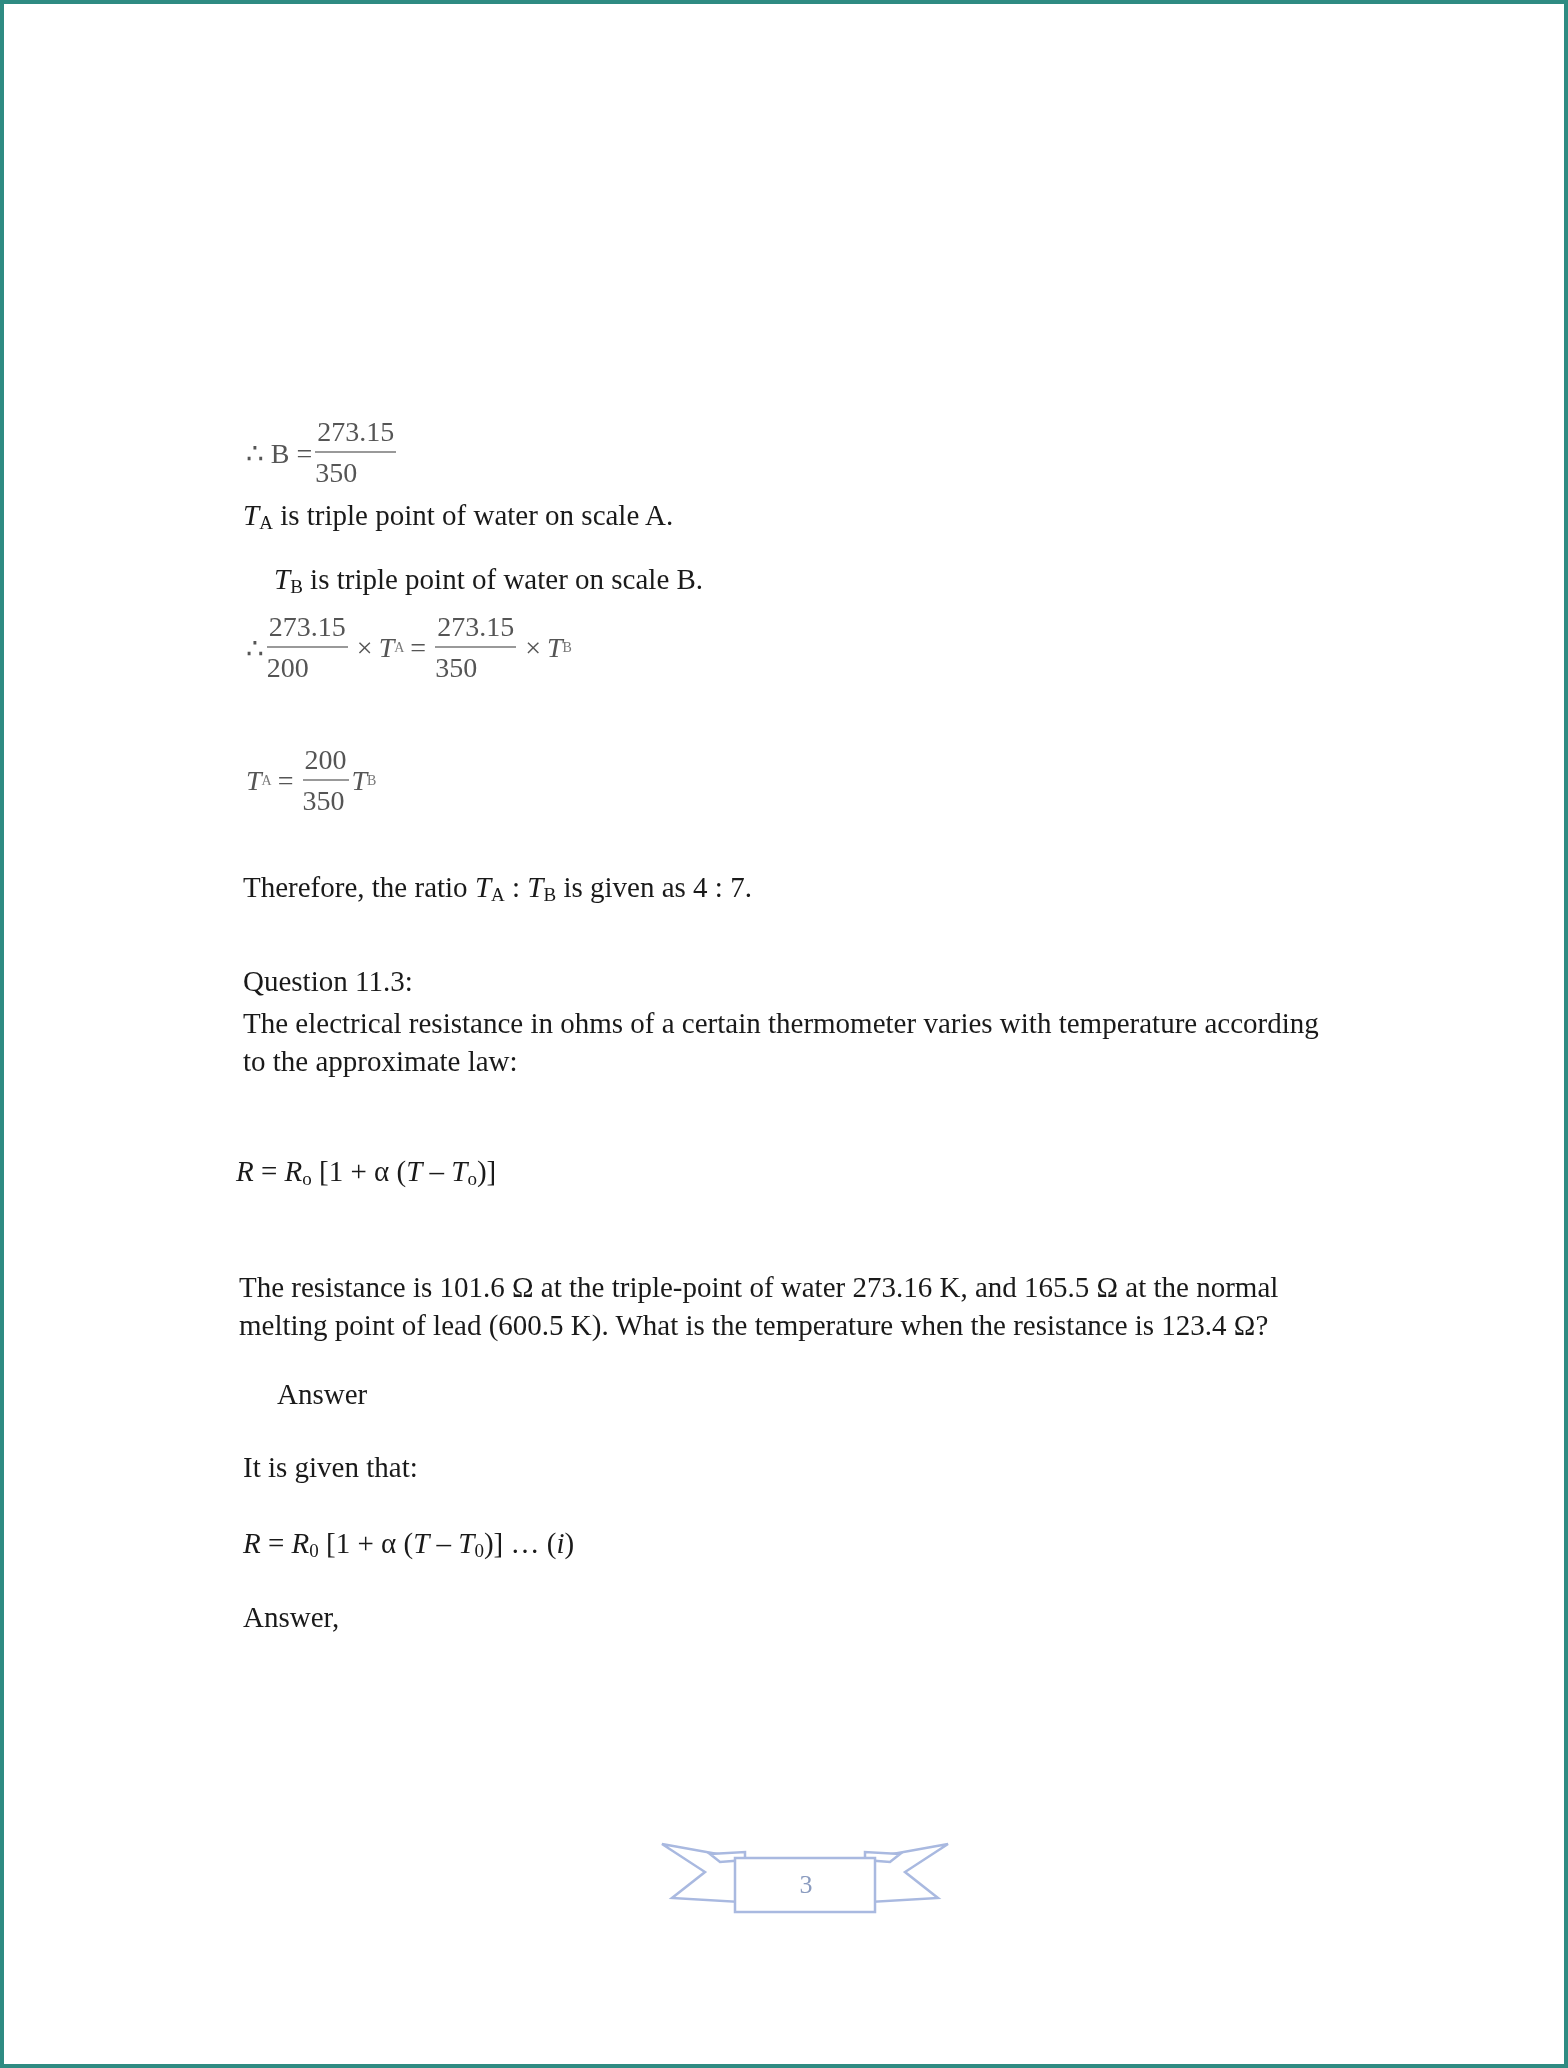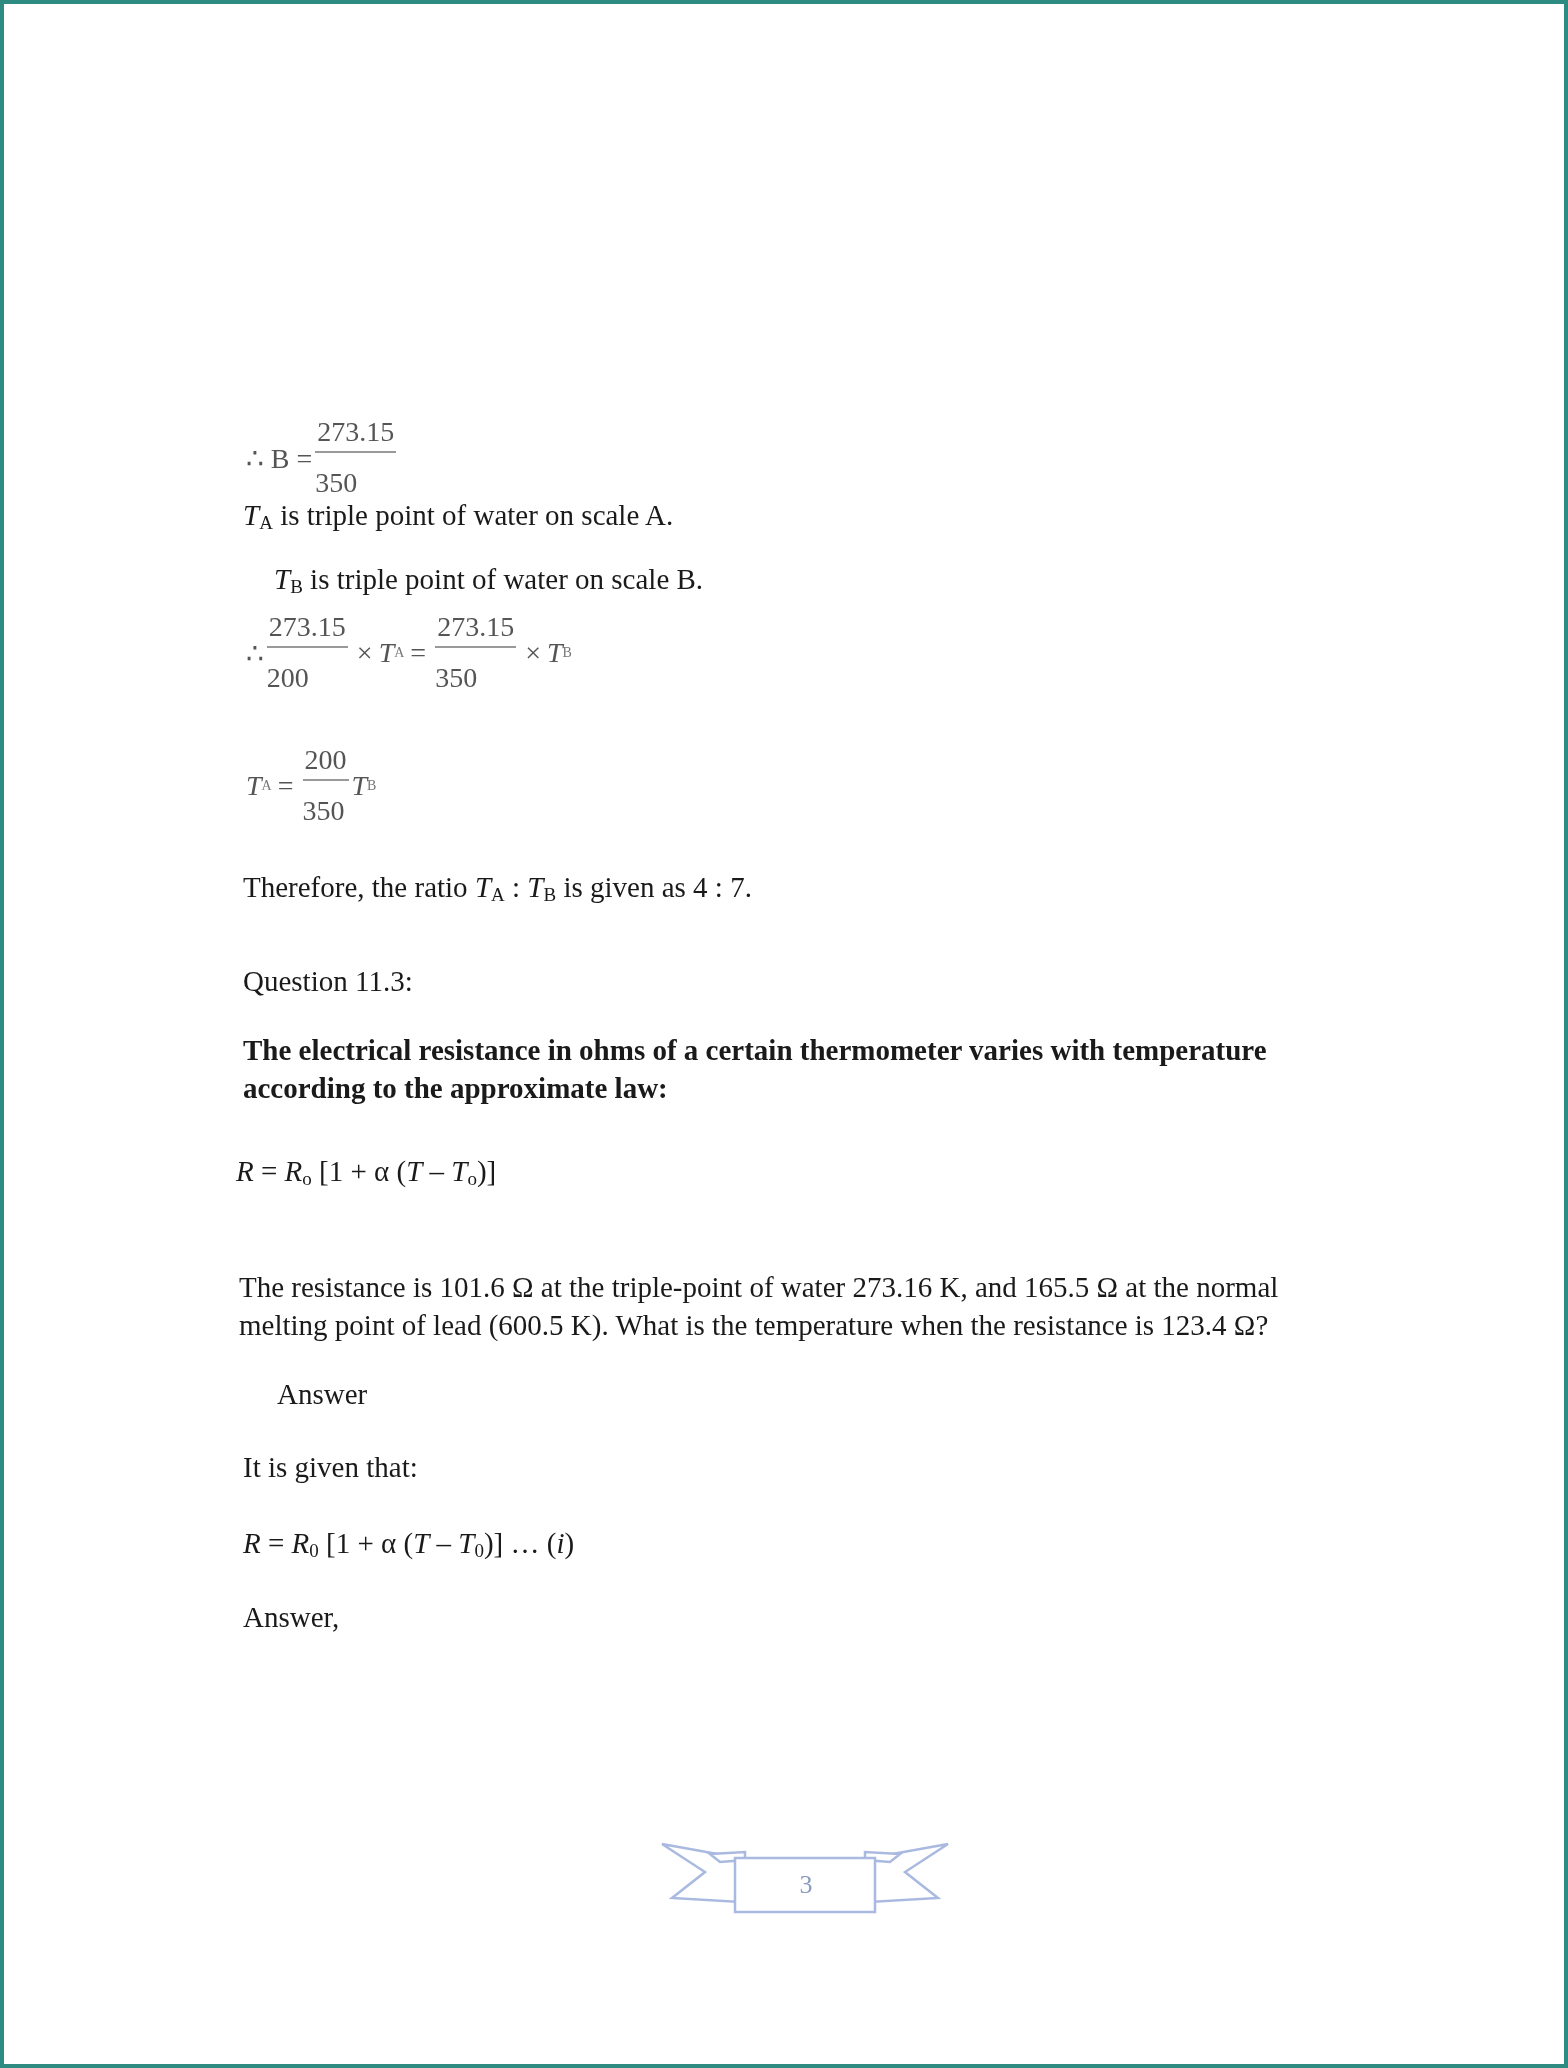--- a/index.html
+++ b/index.html
@@ -6,21 +6,21 @@
   body { width:1568px; height:2068px; background:#ffffff; position:relative; overflow:hidden;
          font-family:"Liberation Serif","DejaVu Serif",serif; color:#1a1a1a; }
   .page-border { position:absolute; left:0; top:0; width:1568px; height:2068px; box-sizing:border-box;
                  border:4px solid #2e8b82; }
   .line { position:absolute; left:243px; font-size:29px; line-height:38px; white-space:nowrap; }
   i.v { font-style:italic; }
   sub.s { font-size:19px; vertical-align:-4px; font-style:normal; }
   sub.sm { font-size:14px; vertical-align:-6px; font-style:normal; color:#777; }
   .frac { display:inline-block; vertical-align:middle; text-align:left; margin:0 3px; }
   .frac .num { display:block; border-bottom:2px solid #999; padding:0 2px 2px; line-height:34px; }
-  .frac .den { display:block; line-height:36px; padding-top:12px; }
+  .frac .den { display:block; line-height:36px; padding-top:2px; }
   .eq { position:absolute; font-size:28px; color:#555; white-space:nowrap; display:flex; align-items:center; }
   .eq span.op { margin:0 6px; }
   .para { position:absolute; left:243px; font-size:29px; line-height:38px; width:1120px; }
   .footer-badge { position:absolute; left:660px; top:1836px; width:290px; height:80px; }
   .page-num { position:absolute; left:736px; top:1870px; width:140px; text-align:center;
               font-size:26px; color:#8a9bbf; }
 </style>
 </head>
 <body>
 
@@ -72,21 +72,21 @@
   <i class="v">T</i>
     <sub class="sm">B</sub>
 </div>
 
 <div class="line" style="top:868px;">
   <span>Therefore, the ratio </span><i class="v">T</i><sub class="s">A</sub><span> : </span><i class="v">T</i><sub class="s">B</sub><span> is given as 4 : 7.</span>
 </div>
 
 <div class="line" style="top:962px;">Question 11.3:</div>
 
-<div class="para" style="top:1031px; width:1100px;font-weight:bold;">The electrical resistance in ohms of a certain thermometer varies with temperature according to the approximate law:</div>
+<div class="para" style="top:1004px; width:1100px;">The electrical resistance in ohms of a certain thermometer varies with temperature according to the approximate law:</div>
 
 <div class="line" style="top:1152px; left:236px;">
   <i class="v">R</i><span> = </span><i class="v">R</i><sub class="s">o</sub><span> [1 + α (</span><i class="v">T</i><span> – </span><i class="v">T</i><sub class="s">o</sub><span>)]</span>
 </div>
 
 <div class="para" style="top:1226px; left:239px; width:1120px;margin-top:42px;">The resistance is 101.6 Ω at the triple-point of water 273.16 K, and 165.5 Ω at the normal melting point of lead (600.5 K). What is the temperature when the resistance is 123.4 Ω?</div>
 
 <div class="line" style="top:1375px; left:241px;margin-left:36px;">Answer</div>
 
 <div class="line" style="top:1448px;">It is given that:</div>

